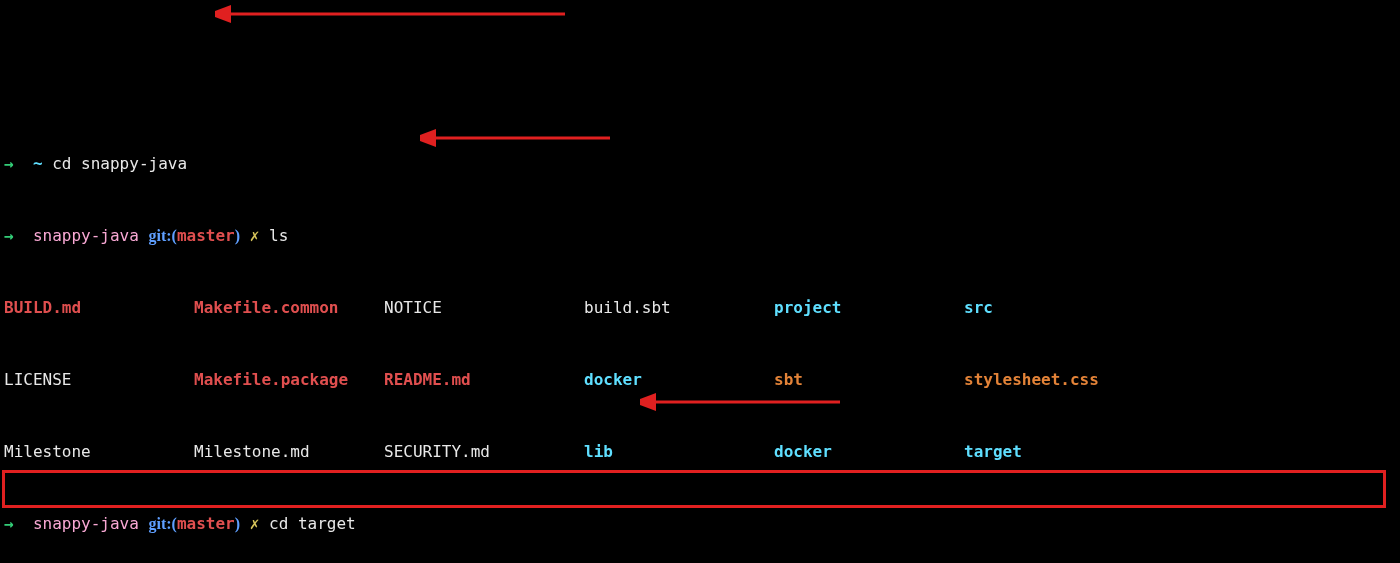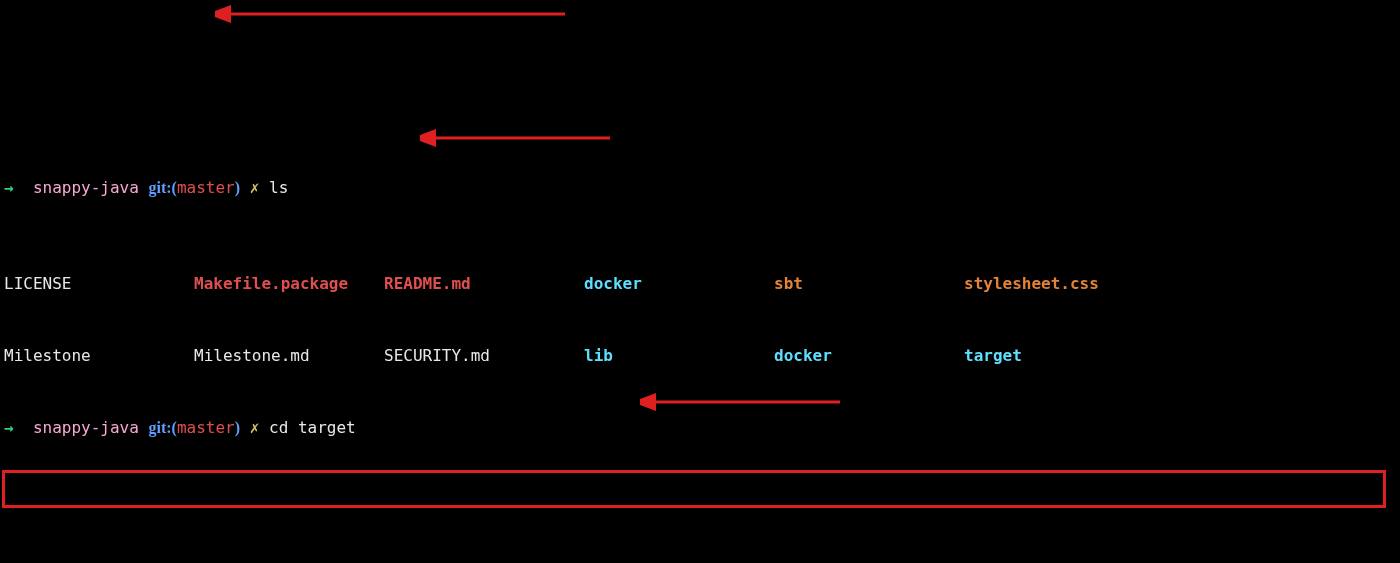--- a/index.html
+++ b/index.html
@@ -12,21 +12,21 @@
       padding: 8px 4px;
       white-space: pre;
       position: relative;
     }
     .term { position: relative; }
     .line { white-space: pre; }
     .arrow { color: #33cc77; font-weight: bold; }
     .tilde { color: #5fdfff; font-weight: bold; }
     .dir { color: #f9a8d4; font-weight: normal; }
     .git-label { color: #5f9fff; font-weight: bold; font-family: Liberation Serif, serif; }
-    .branch { color: #e04f4f; font-weight: normal; }
+    .branch { color: #e04f4f; font-weight: bold; }
     .x { color: #d6c35a; font-weight: bold; }
     .cmd { color: #e8e8e8; }
     .file-red { color: #e04f4f; font-weight: bold; }
     .file-white { color: #e8e8e8; }
     .file-cyan { color: #5fdfff; font-weight: bold; }
     .file-orange { color: #e38338; font-weight: bold; }
     .redbox {
       position: absolute;
       border: 3px solid #e02020;
       pointer-events: none;
@@ -42,23 +42,25 @@
     .c4 { width: 190px; }
     .c5 { width: 190px; }
   </style>
 </head>
 <body>
 
 
 
 <div class="term">
 
+<div class="line"><span class="arrow">→</span>  <span class="tilde">~</span> <span class="cmd">cd snappy-java</span></div>
 
 <div class="line"><span class="arrow">→</span>  <span class="dir">snappy-java</span> <span class="git-label">git:(</span><span class="branch">master</span><span class="git-label">)</span> <span class="x">✗</span> <span class="cmd">ls</span></div>
 
+<div class="line"><span class="col c1"><span class="file-red">BUILD.md</span></span><span class="col c2"><span class="file-red">Makefile.common</span></span><span class="col c3"><span class="file-white">NOTICE</span></span><span class="col c4"><span class="file-white">build.sbt</span></span><span class="col c5"><span class="file-cyan">project</span></span><span class="file-cyan">src</span></div>
 
 <div class="line"><span class="col c1"><span class="file-white">LICENSE</span></span><span class="col c2"><span class="file-red">Makefile.package</span></span><span class="col c3"><span class="file-red">README.md</span></span><span class="col c4"><span class="file-cyan">docker</span></span><span class="col c5"><span class="file-orange">sbt</span></span><span class="file-orange">stylesheet.css</span></div>
 
 <div class="line"><span class="col c1"><span class="file-white">Milestone</span></span><span class="col c2"><span class="file-white">Milestone.md</span></span><span class="col c3"><span class="file-white">SECURITY.md</span></span><span class="col c4"><span class="file-cyan">lib</span></span><span class="col c5"><span class="file-cyan">docker</span></span><span class="file-cyan">target</span></div>
 
 <div class="line"><span class="arrow">→</span>  <span class="dir">snappy-java</span> <span class="git-label">git:(</span><span class="branch">master</span><span class="git-label">)</span> <span class="x">✗</span> <span class="cmd">cd target</span></div>
 
 
 
 

